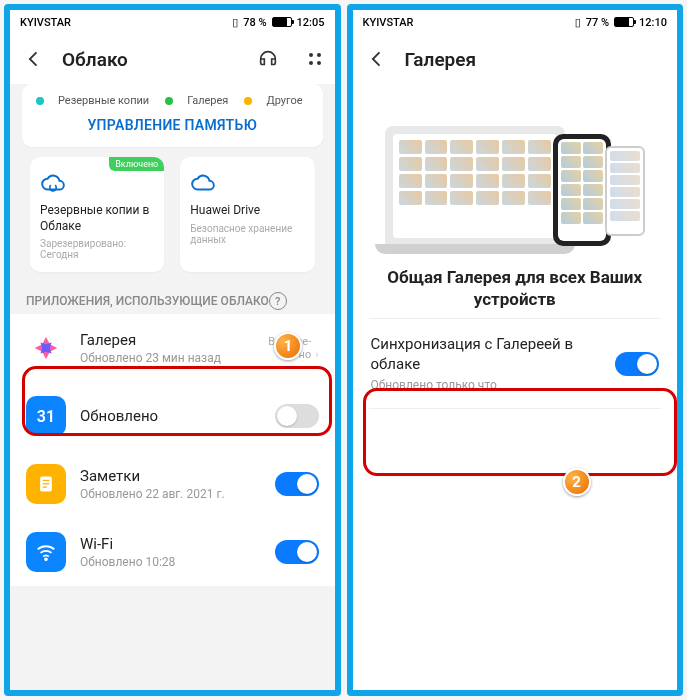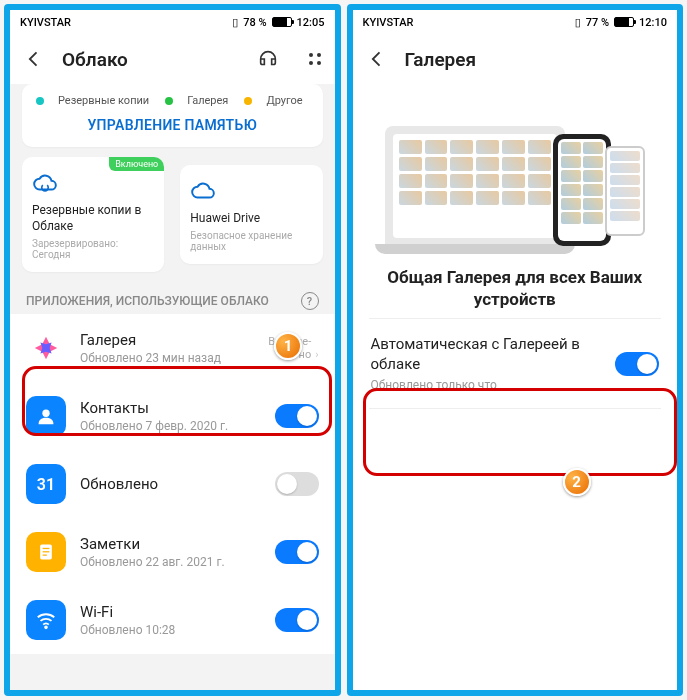--- a/index.html
+++ b/index.html
@@ -54,28 +54,28 @@
   
   .content { flex:1; overflow:hidden; display:flex; flex-direction:column; }
   .phone1 .content { background:#f3f3f3; }
   
   .mem-card { background:#fff; margin:0 12px 10px; border-radius:10px; padding:10px 14px 14px; box-shadow:0 1px 2px rgba(0,0,0,0.04); }
   .legend { display:flex; gap:16px; font-size:11px; color:#555; margin-bottom:10px; }
   .legend span { display:flex; align-items:center; gap:14px;}
   .dot { width:8px; height:8px; border-radius:50%; display:inline-block;}
   .mem-btn { text-align:center; color:#0a6ed1; font-size:14px; font-weight:600; letter-spacing:0.3px;}
   
-  .cards-row { display:flex; gap:16px; margin:0 12px 12px;align-items:center;}
+  .cards-row { display:flex; gap:16px; margin:0 20px 12px;}
   .mini-card { flex:1; background:#fff; border-radius:10px; padding:12px 10px; position:relative; box-shadow:0 1px 2px rgba(0,0,0,0.04);}
   .badge { position:absolute; top:0; right:0; background:#3ecf5c; color:#fff; font-size:9px; padding:2px 6px; border-radius:0 10px 0 6px;}
   .mini-card .ic { height:28px; display:flex; align-items:center; margin-bottom:6px; color:#0a6ed1;}
   .mini-card .t { font-size:12px; color:#222; line-height:1.3;}
   .mini-card .s { font-size:10px; color:#aaa; margin-top:4px;}
   
-  .section-title { display:flex; align-items:center; justify-content:space-between; padding:8px 16px 4px; font-size:12px; color:#888; font-weight:500;}
+  .section-title { display:flex; align-items:center; padding:8px 16px 4px; font-size:12px; color:#888; font-weight:500;}
   .help-icon { width:18px; height:18px; border:1.2px solid #888; border-radius:50%; display:flex; align-items:center; justify-content:center; font-size:11px; color:#888;}
   
   .app-list { background:transparent; }
   .app-item { display:flex; align-items:center; padding:14px 16px; gap:14px; position:relative; }
   .phone1 .app-list { background:#fff; border-radius:0; }
   .app-icon { width:40px; height:40px; border-radius:10px; display:flex; align-items:center; justify-content:center; flex-shrink:0;}
   .app-text { flex:1; min-width:0;}
   .app-text .name { font-size:15px; color:#222; }
   .app-text .sub { font-size:12px; color:#999; margin-top:2px;}
   .item-right { font-size:11px; color:#aaa; text-align:right; display:flex; align-items:flex-end; gap:4px;}
@@ -212,33 +212,20 @@
           <div class="name">Галерея</div>
           <div class="sub">Обновлено 23 мин назад</div>
         </div>
         <div class="item-right">
           <span style="white-space:pre-line">Включе-
 но</span>
           <span class="chev">›</span>
         </div>
       </div>
 
-      <div class="app-item">
-        <div class="app-icon" style="background:#0a84ff">
-          <svg width="22" height="22" viewBox="0 0 24 24" fill="#fff">
-              <circle cx="12" cy="9" r="4"></circle>
-              <path d="M4 20c0-4 4-6 8-6s8 2 8 6v1H4v-1z"></path>
-            </svg>
-        </div>
-        <div class="app-text">
-          <div class="name">Контакты</div>
-          <div class="sub">Обновлено 7 февр. 2020 г.</div>
-        </div>
-        <div class="toggle"></div>
-      </div>
 
       <div class="app-item">
         <div class="app-icon" style="background:#0a84ff;color:#fff;font-size:16px;font-weight:600">31</div>
         <div class="app-text">
           <div class="name">Обновлено</div>
         </div>
         <div class="toggle off"></div>
       </div>
 
       <div class="app-item">
@@ -361,21 +348,21 @@
           </div>
       </div>
     </div>
 
     <div class="hero-title">Общая Галерея для всех Ваших устройств</div>
 
     <div class="sep"></div>
 
     <div class="sync-item">
       <div class="sync-text">
-        <div class="t">Автоматическая с Галереей в облаке</div>
+        <div class="t">Синхронизация с Галереей в облаке</div>
         <div class="s">Обновлено только что</div>
       </div>
       <div class="toggle"></div>
     </div>
 
     <div class="sep"></div>
   </div>
 
   <div class="highlight" style="left:10px; top:378px; width:314px; height:88px;"></div>
   <div class="marker" style="left:210px; top:458px;">2</div>

